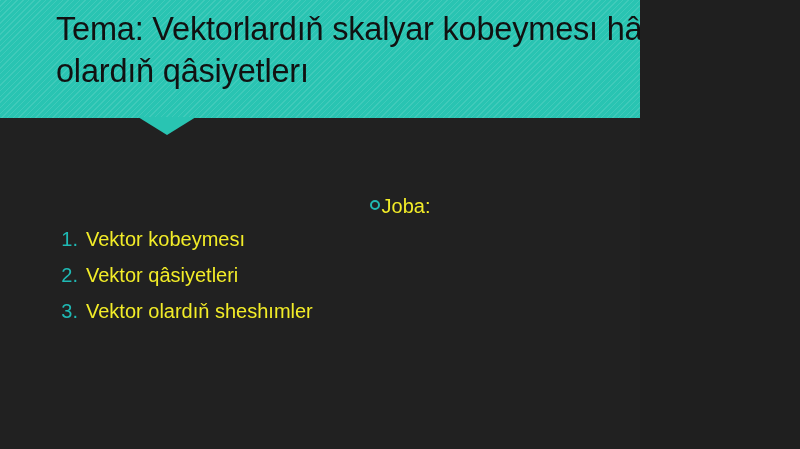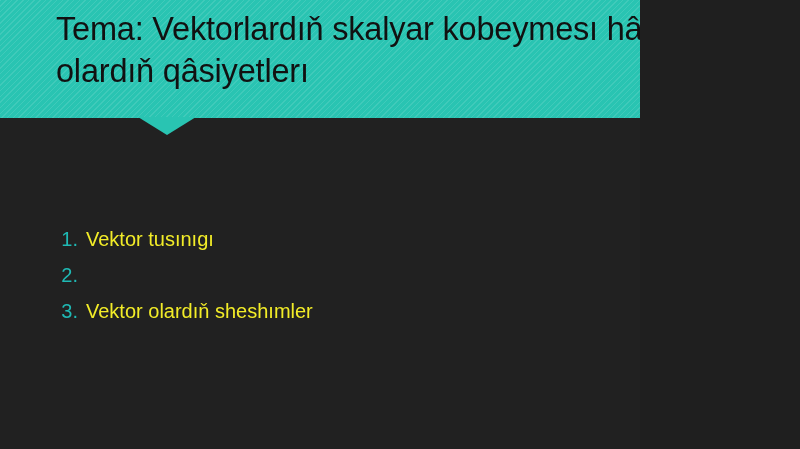--- a/index.html
+++ b/index.html
@@ -127,30 +127,35 @@
 
 <div id="slide">
 
   <div id="header-band"></div>
   <div id="header-tail"></div>
 
   <div id="title">Tema: Vektorlardıň skalyar kobeymesı hâm olardıň qâsiyetlerı</div>
 
   <div id="body">
 
+    <div id="heading-row">
+      <span id="heading-bullet"></span>
+      <span id="heading-text">Joba:</span>
+    </div>
 
     <div id="ordered-list">
 
       <div class="list-item">
         <span class="item-number">1.</span>
-        <span class="item-text">Vektor tusınıgı</span>
+        <span class="item-text">Vektor kobeymesı</span>
       </div>
 
       <div class="list-item">
         <span class="item-number">2.</span>
+        <span class="item-text">Vektor qâsiyetleri</span>
       </div>
 
       <div class="list-item">
         <span class="item-number">3.</span>
         <span class="item-text">Vektor olardıň sheshımler</span>
       </div>
 
     </div>
   </div>
 </div>

